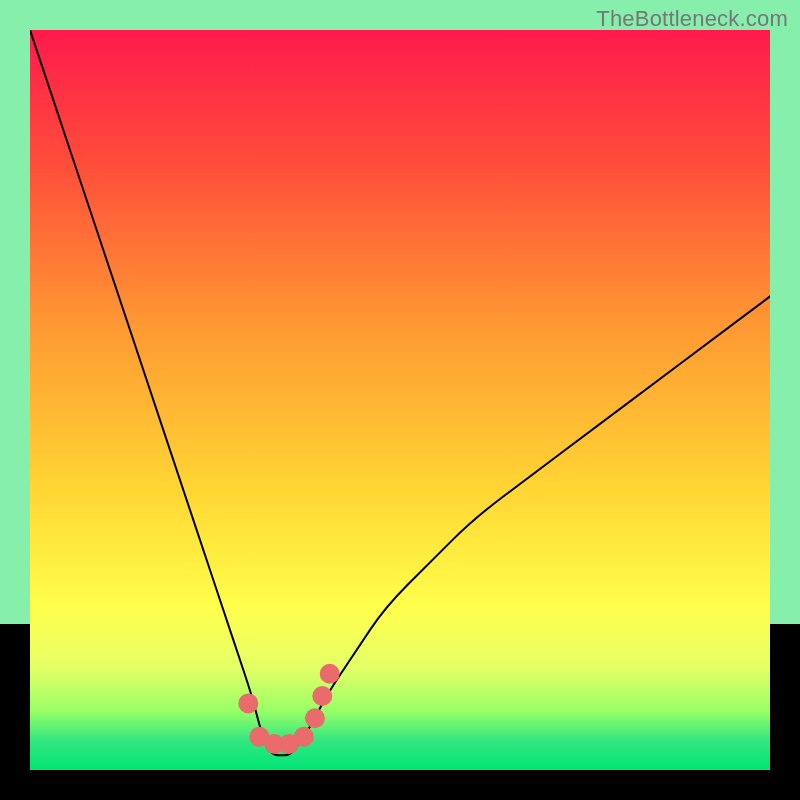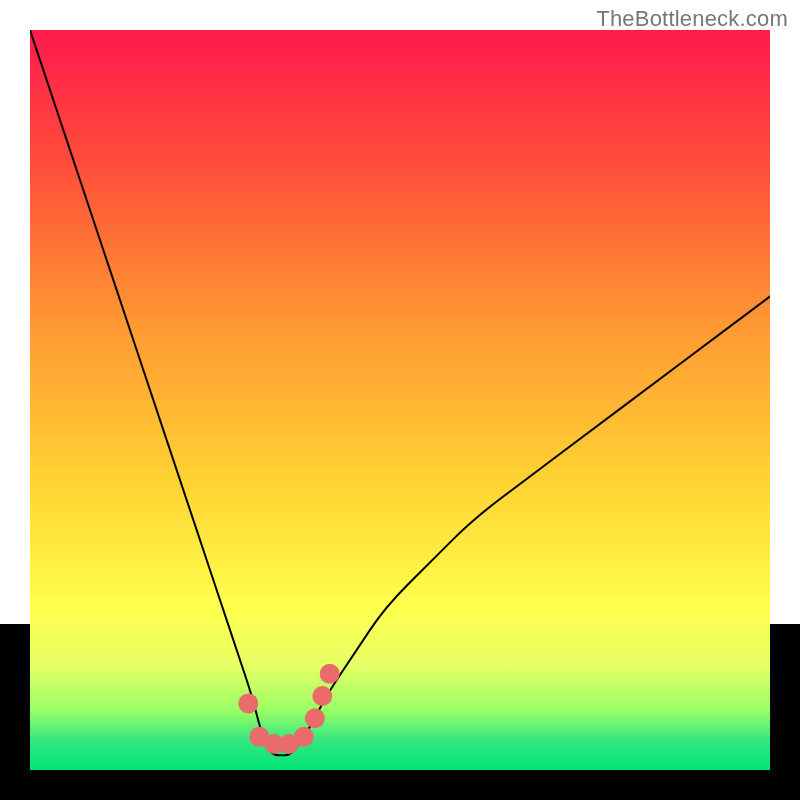--- a/index.html
+++ b/index.html
@@ -10,21 +10,21 @@
     background: #000;
     font-family: Arial, Helvetica, sans-serif;
     overflow: hidden;
   }
   .frame {
     position: absolute;
     top: 0;
     left: 0;
     width: 800px;
     height: 624px;
-    background: #ffffff;
+    background: #86efac;
   }
   .plot {
     position: absolute;
     top: 30px;
     left: 30px;
     width: 740px;
     height: 740px;
     overflow: hidden;
   }
   .watermark {

